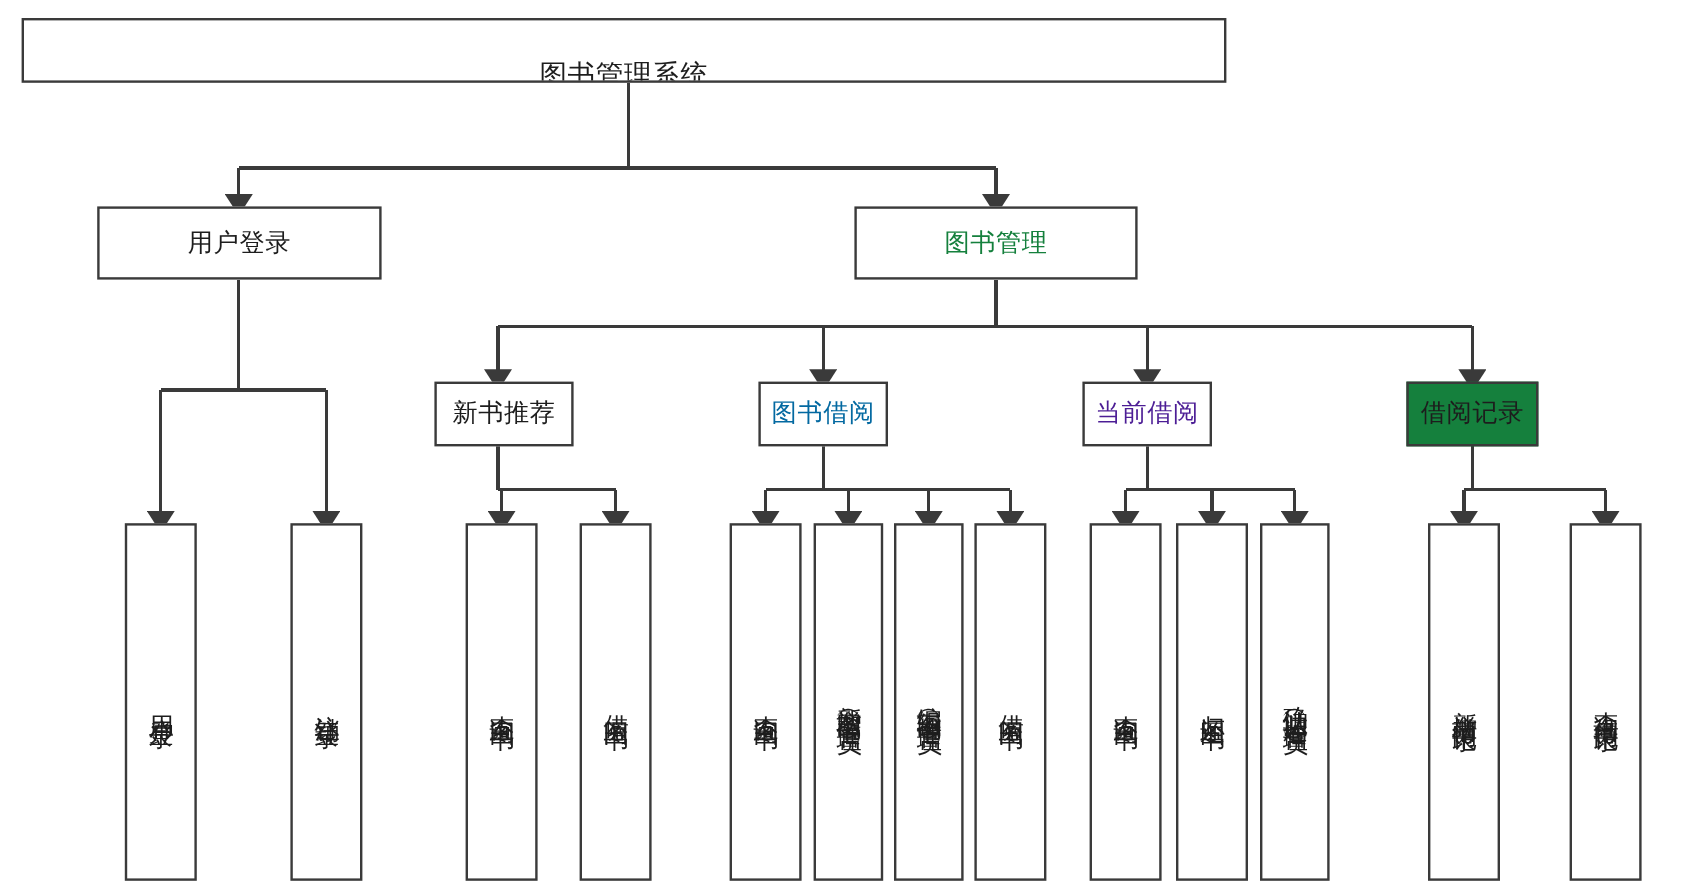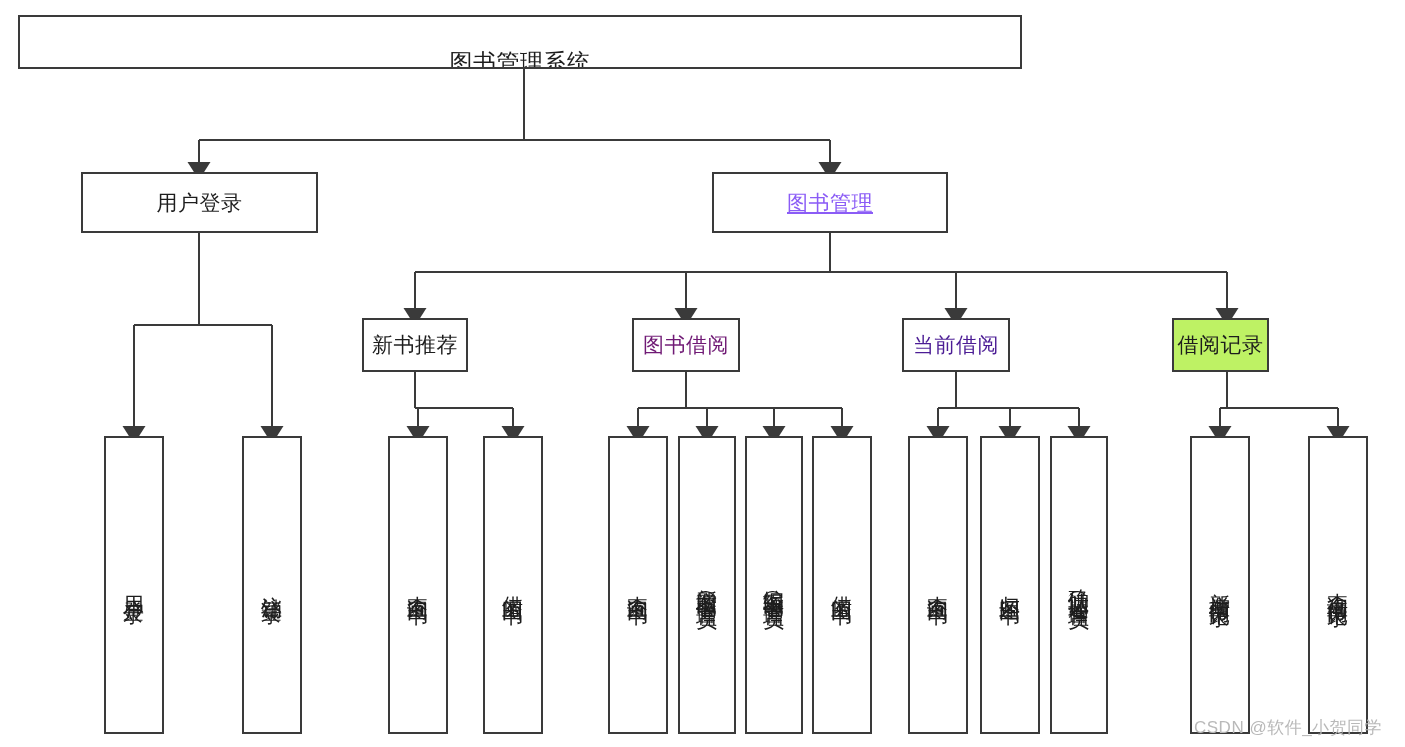--- a/index.html
+++ b/index.html
@@ -114,32 +114,32 @@
   </svg>
 
   <div id="boxes-layer">
       <div class="node-box" style="left: 18px; top: 15px; width: 1004px; height: 54px; border-color: rgb(58, 58, 58); background: rgb(255, 255, 255);">
         <span class="node-label-h title-label" style="color: rgb(29, 29, 29); margin-top: 42px;">图书管理系统</span>
       </div>
       <div class="node-box" style="left: 81px; top: 172px; width: 237px; height: 61px; border-color: rgb(58, 58, 58); background: rgb(255, 255, 255);">
         <span class="node-label-h" style="color: rgb(29, 29, 29);">用户登录</span>
       </div>
       <div class="node-box" style="left: 712px; top: 172px; width: 236px; height: 61px; border-color: rgb(58, 58, 58); background: rgb(255, 255, 255);">
-        <span class="node-label-h" style="color: #8b5cf6; text-decoration: underline;">图书管理</span>
+        <span class="node-label-h" style="color: #15803d;">图书管理</span>
       </div>
-      <div class="node-box" style="left: 362px; top: 318px; width: 106px; height: 54px; border-color: rgb(58, 58, 58); background: rgb(255, 255, 255);">
+      <div class="node-box" style="left: 362px; top: 318px; width: 116px; height: 54px; border-color: rgb(58, 58, 58); background: rgb(255, 255, 255);">
         <span class="node-label-h" style="color: rgb(29, 29, 29);">新书推荐</span>
       </div>
       <div class="node-box" style="left: 632px; top: 318px; width: 108px; height: 54px; border-color: rgb(58, 58, 58); background: rgb(255, 255, 255);">
-        <span class="node-label-h" style="color: #701a75;">图书借阅</span>
+        <span class="node-label-h" style="color: #0369a1;">图书借阅</span>
       </div>
       <div class="node-box" style="left: 902px; top: 318px; width: 108px; height: 54px; border-color: rgb(58, 58, 58); background: rgb(255, 255, 255);">
         <span class="node-label-h" style="color: #4c1d95;">当前借阅</span>
       </div>
-      <div class="node-box" style="left: 1172px; top: 318px; width: 97px; height: 54px; border-color: rgb(58, 58, 58); background: #bef264;">
+      <div class="node-box" style="left: 1172px; top: 318px; width: 110px; height: 54px; border-color: rgb(58, 58, 58); background: #15803d;">
         <span class="node-label-h" style="color: rgb(29, 29, 29);">借阅记录</span>
       </div>
       <div class="node-box" style="left: 104px; top: 436px; width: 60px; height: 298px; border-color: rgb(58, 58, 58); background: rgb(255, 255, 255);">
         <span class="node-label-v" style="color: rgb(29, 29, 29);">用户登录</span>
       </div>
       <div class="node-box" style="left: 242px; top: 436px; width: 60px; height: 298px; border-color: rgb(58, 58, 58); background: rgb(255, 255, 255);">
         <span class="node-label-v" style="color: rgb(29, 29, 29);">注销登录</span>
       </div>
       <div class="node-box" style="left: 388px; top: 436px; width: 60px; height: 298px; border-color: rgb(58, 58, 58); background: rgb(255, 255, 255);">
         <span class="node-label-v" style="color: rgb(29, 29, 29);">查询图书</span>
@@ -169,15 +169,14 @@
         <span class="node-label-v" style="color: rgb(29, 29, 29);">确认归还（管理员）</span>
       </div>
       <div class="node-box" style="left: 1190px; top: 436px; width: 60px; height: 298px; border-color: rgb(58, 58, 58); background: rgb(255, 255, 255);">
         <span class="node-label-v" style="color: rgb(29, 29, 29);">新增借阅记录</span>
       </div>
       <div class="node-box" style="left: 1308px; top: 436px; width: 60px; height: 298px; border-color: rgb(58, 58, 58); background: rgb(255, 255, 255);">
         <span class="node-label-v" style="color: rgb(29, 29, 29);">查询借阅记录</span>
       </div>
     </div>
 
-  <div class="watermark" style="left: 1194px; top: 716px; color: rgb(185, 185, 185);">CSDN @软件_小贺同学</div>
 
 </div>
 
 </body></html>

